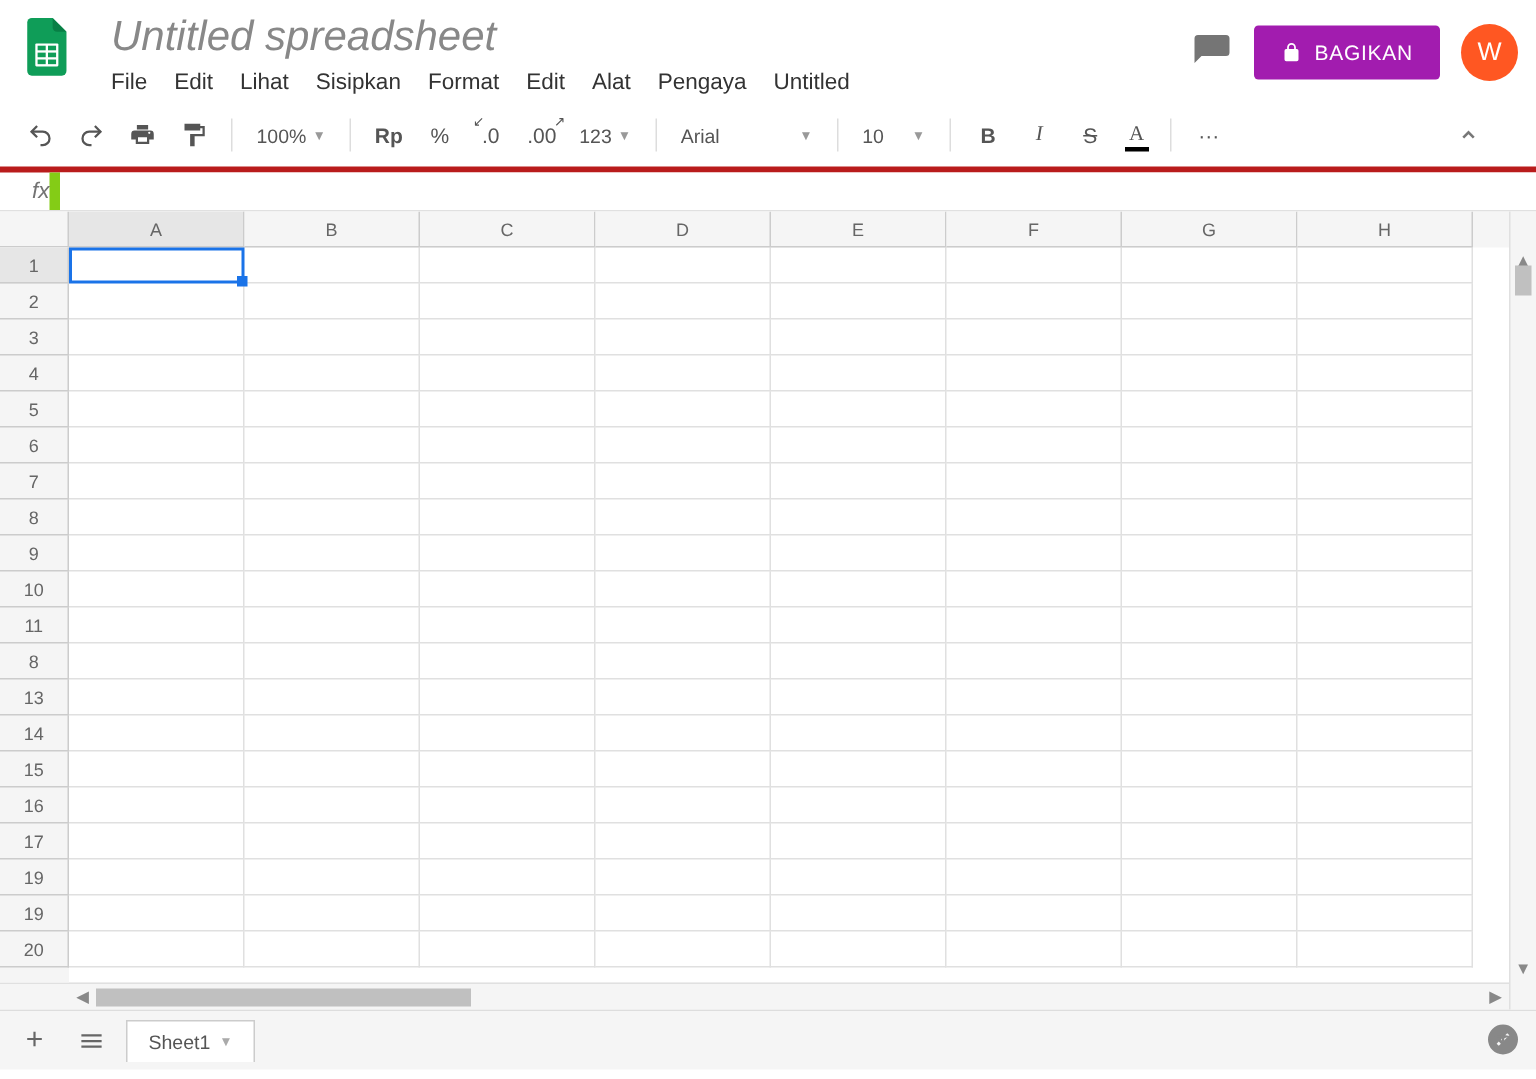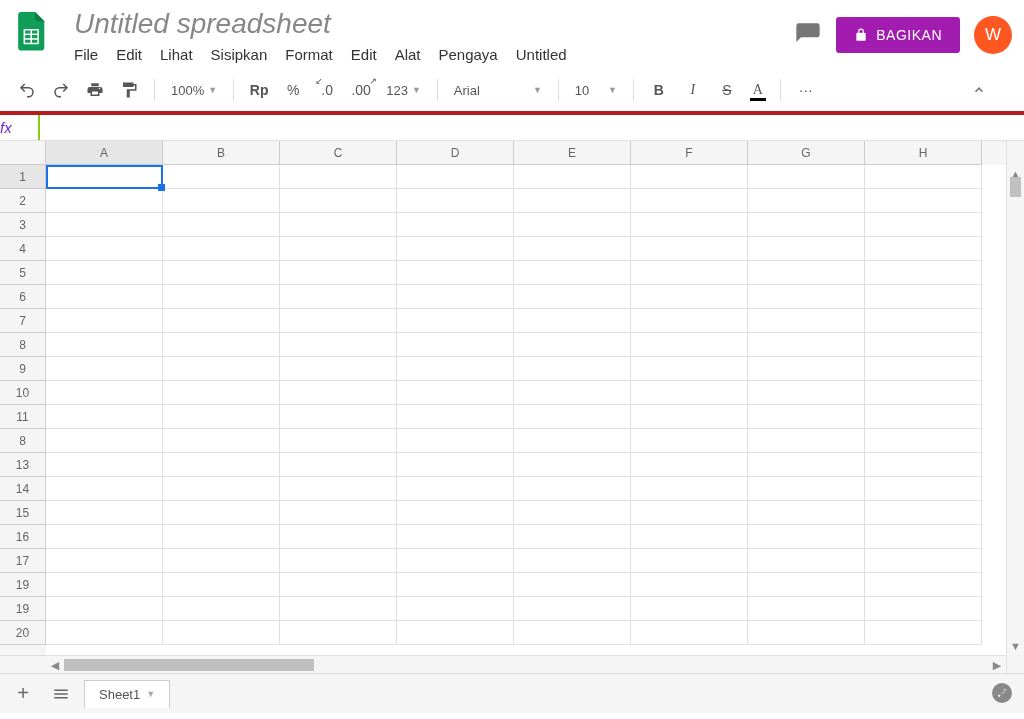--- a/index.html
+++ b/index.html
@@ -17,21 +17,21 @@
 .avatar { width: 38px; height: 38px; background: #ff5722; color: #fff; border-radius: 50%; display: flex; align-items: center; justify-content: center; font-size: 17px; cursor: pointer; }
 .toolbar { display: flex; align-items: center; padding: 6px 12px; gap: 4px; border-bottom: 4px solid #b91c1c; margin-top: 6px; }
 .tb-btn { width: 30px; height: 30px; display: flex; align-items: center; justify-content: center; cursor: pointer; color: #555; border: none; background: none; font-size: 14px; }
 .tb-sep { width: 1px; height: 22px; background: #ddd; margin: 0 6px; }
 .tb-drop { display: flex; align-items: center; cursor: pointer; color: #555; padding: 0 6px; gap: 4px; font-size: 13px; }
 .tb-drop .caret { font-size: 9px; color: #999; }
 .text-color-btn { position: relative; width: 24px; }
 .text-color-btn .underline-bar { position: absolute; bottom: 4px; left: 4px; right: 4px; height: 3px; background: #000; }
 .collapse-arrow { margin-left: auto; width: 40px; text-align: center; cursor: pointer; color: #777; font-size: 15px; }
 .formula-bar { display: flex; align-items: center; border-bottom: 1px solid #e0e0e0; height: 26px; }
-.fx-label { width: 40px; text-align: left; font-style: italic; color: #6d28d9; font-size: 15px; border-right: 2px solid #84cc16; height: 100%; line-height: 26px; }
+.fx-label { width: 40px; text-align: right; font-style: italic; color: #737373; font-size: 15px; border-right: 7px solid #84cc16; height: 100%; line-height: 26px; }
 .formula-input { flex: 1; border: none; outline: none; height: 100%; padding: 0 8px; font-size: 13px; }
 .grid-area { display: flex; height: 532px; position: relative; }
 .grid-main { flex: 1; overflow: hidden; position: relative; }
 .col-headers { display: flex; height: 24px; background: #f5f5f5; }
 .row-num-corner { width: 46px; border-right: 1px solid #ccc; border-bottom: 1px solid #ccc; background: #f5f5f5; }
 .col-header { width: 117px; border-right: 1px solid #ccc; border-bottom: 1px solid #ccc; text-align: center; line-height: 24px; color: #666; font-size: 12px; background: #f5f5f5; }
 .col-header.selected { background: #e6e6e6; }
 .grid-body { display: flex; height: calc(100% - 24px - 18px); }
 .row-numbers { width: 46px; background: #f5f5f5; }
 .row-num { height: 24px; border-right: 1px solid #ccc; border-bottom: 1px solid #ccc; text-align: center; line-height: 24px; color: #666; font-size: 12px; }

